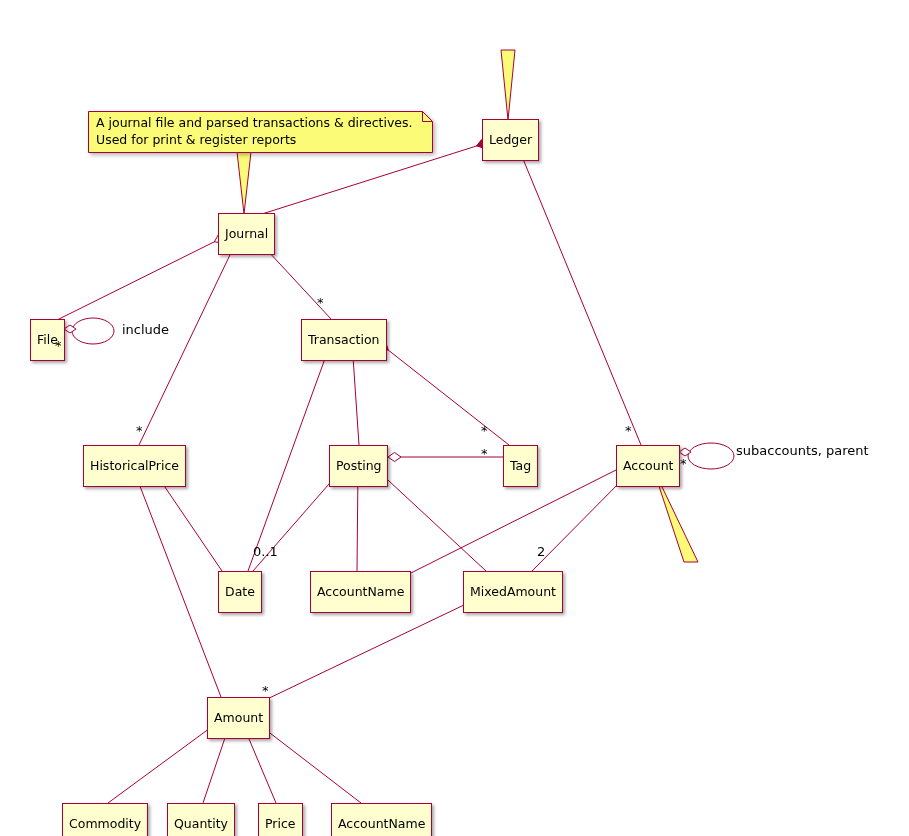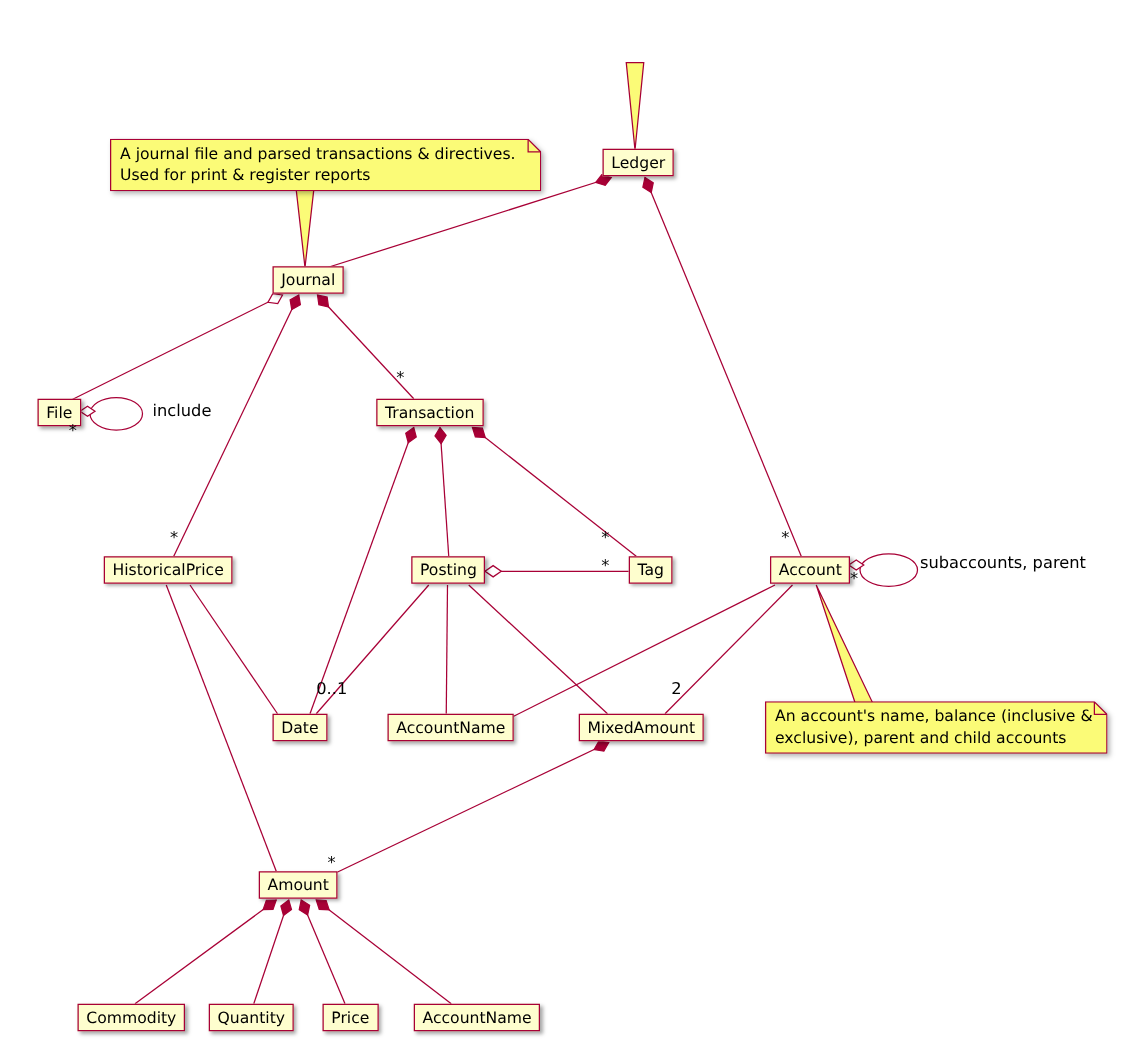--- a/index.html
+++ b/index.html
@@ -6,21 +6,21 @@
   * { margin:0; padding:0; box-sizing:border-box; }
   html,body { background:#ffffff; }
   #canvas {
     position:relative; width:909px; height:836px; overflow:hidden;
     background:#ffffff; font-family:"DejaVu Sans", sans-serif;
   }
   #edge-layer { position:absolute; left:0; top:0; z-index:0; }
   .cls {
     position:absolute; z-index:2;
     background:#FEFECE; border:1.5px solid #A80036;
-    padding:2px 6px; font-size:12.5px; line-height:16px; color:#000;
+    padding:12px 6px; font-size:12.5px; line-height:16px; color:#000;
     white-space:nowrap; box-shadow:2px 2px 3px rgba(0,0,0,.35);
   }
   .note {
     position:absolute; z-index:3;
     filter:drop-shadow(2px 2px 2px rgba(0,0,0,.30));
   }
   .note-bg { position:absolute; left:0; top:0; }
   .note-text {
     position:relative; padding:3px 8px;
     font-size:12.5px; line-height:17px; color:#000;
@@ -117,22 +117,14 @@
 
   <div class="note" style="left:88px;top:111px;width:345px;height:42px">
     <svg class="note-bg" width="345" height="42" viewBox="0 0 345 42">
       <polygon points="0.5,0.5 334.5,0.5 344.5,10.5 344.5,41.5 0.5,41.5" fill="#FBFB77" stroke="#A80036"></polygon>
       <polyline points="334.5,0.5 334.5,10.5 344.5,10.5" fill="none" stroke="#A80036"></polyline>
     </svg>
     <div class="note-text">A journal file and parsed transactions &amp; directives.
 Used for print &amp; register reports</div>
   </div>
 
-  <div class="note" style="left:612px;top:561px;width:274px;height:42px">
-    <svg class="note-bg" width="274" height="42" viewBox="0 0 274 42">
-      <polygon points="0.5,0.5 263.5,0.5 273.5,10.5 273.5,41.5 0.5,41.5" fill="#FBFB77" stroke="#A80036"></polygon>
-      <polyline points="263.5,0.5 263.5,10.5 273.5,10.5" fill="none" stroke="#A80036"></polyline>
-    </svg>
-    <div class="note-text">An account's name, balance (inclusive &amp;
-exclusive), parent and child accounts</div>
-  </div>
 
 </div>
 
 </body></html>

